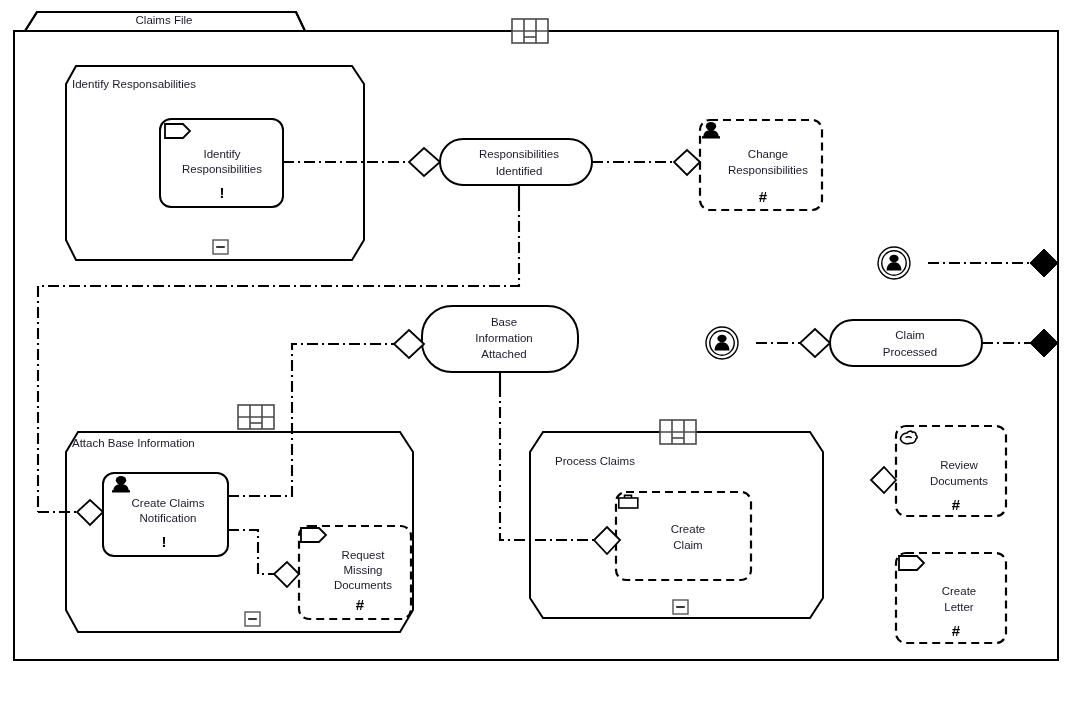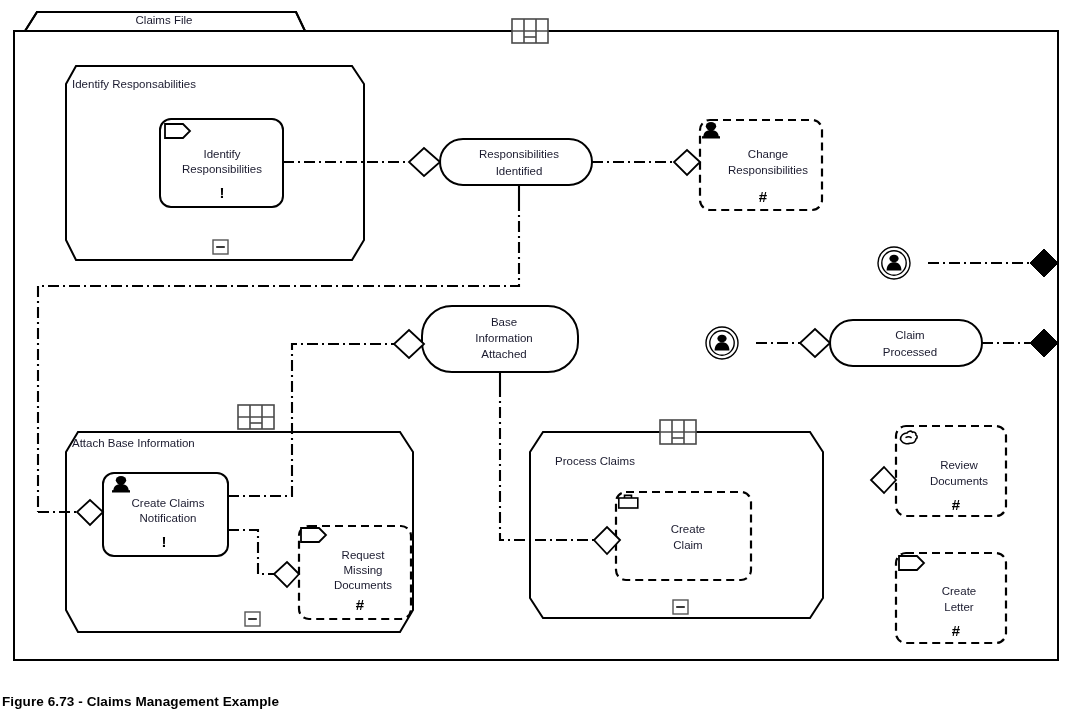--- a/index.html
+++ b/index.html
@@ -296,15 +296,14 @@
       <g transform="translate(899,556)">
         <use href="#ic-flag"></use>
       </g>
       <text class="nd-label" x="959" y="592">Create</text>
       <text class="nd-label" x="959" y="608">Letter</text>
       <text class="nd-mark" x="956" y="632">#</text>
     </g>
 
   </svg>
 
-  <div class="caption">Figure 6.73 - Claims Management Example</div>
 
 </div>
 
 </body></html>

